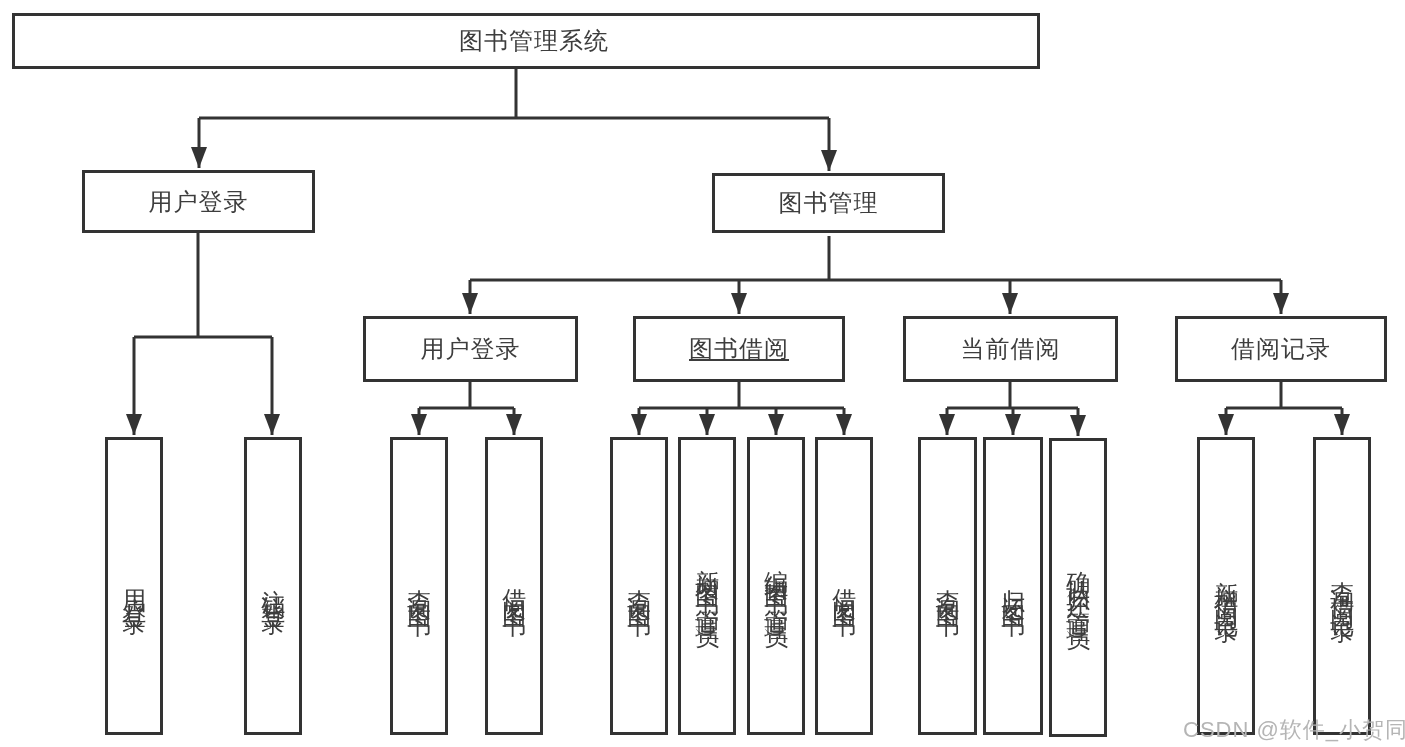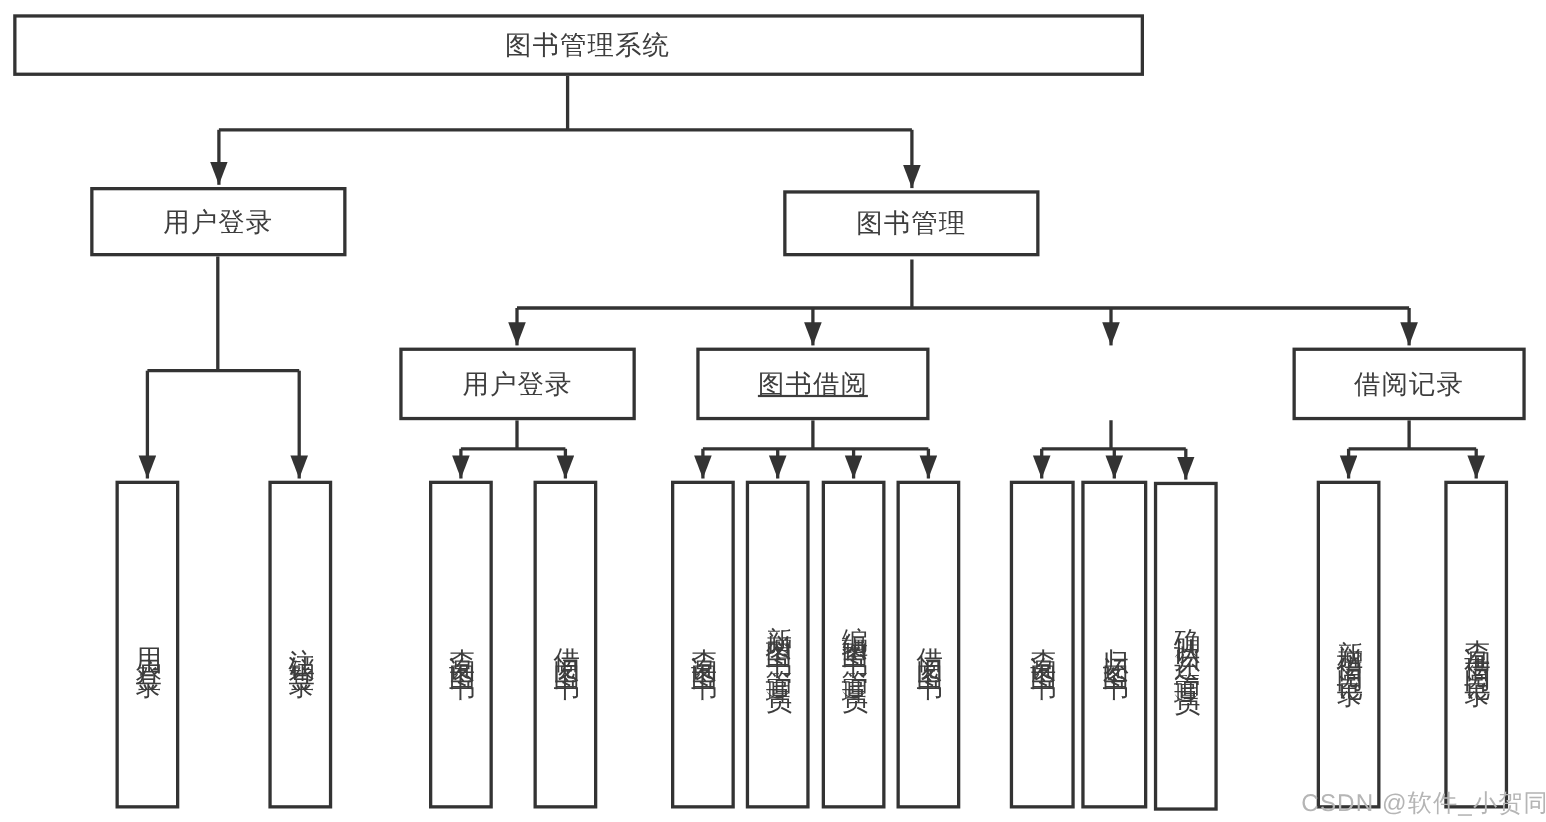--- a/index.html
+++ b/index.html
@@ -104,20 +104,23 @@
   <div class="node hbox" style="left:712px;top:173px;width:227px;height:54px;">
     <span>图书管理</span>
   </div>
 
   <div class="node hbox" style="left:363px;top:316px;width:209px;height:60px;">
     <span>用户登录</span>
   </div>
   <div class="node hbox" style="left:633px;top:316px;width:206px;height:60px;text-decoration:underline;">
     <span>图书借阅</span>
   </div>
+  <div class="node hbox" style="left:903px;top:316px;width:209px;height:60px;">
+    <span>当前借阅</span>
+  </div>
   <div class="node hbox" style="left:1175px;top:316px;width:206px;height:60px;">
     <span>借阅记录</span>
   </div>
 
   <div class="node vbox" style="left:105px;top:437px;width:52px;height:292px;">
     <span class="vtext">用户登录</span>
   </div>
   <div class="node vbox" style="left:244px;top:437px;width:52px;height:292px;">
     <span class="vtext">注销登录</span>
   </div>

